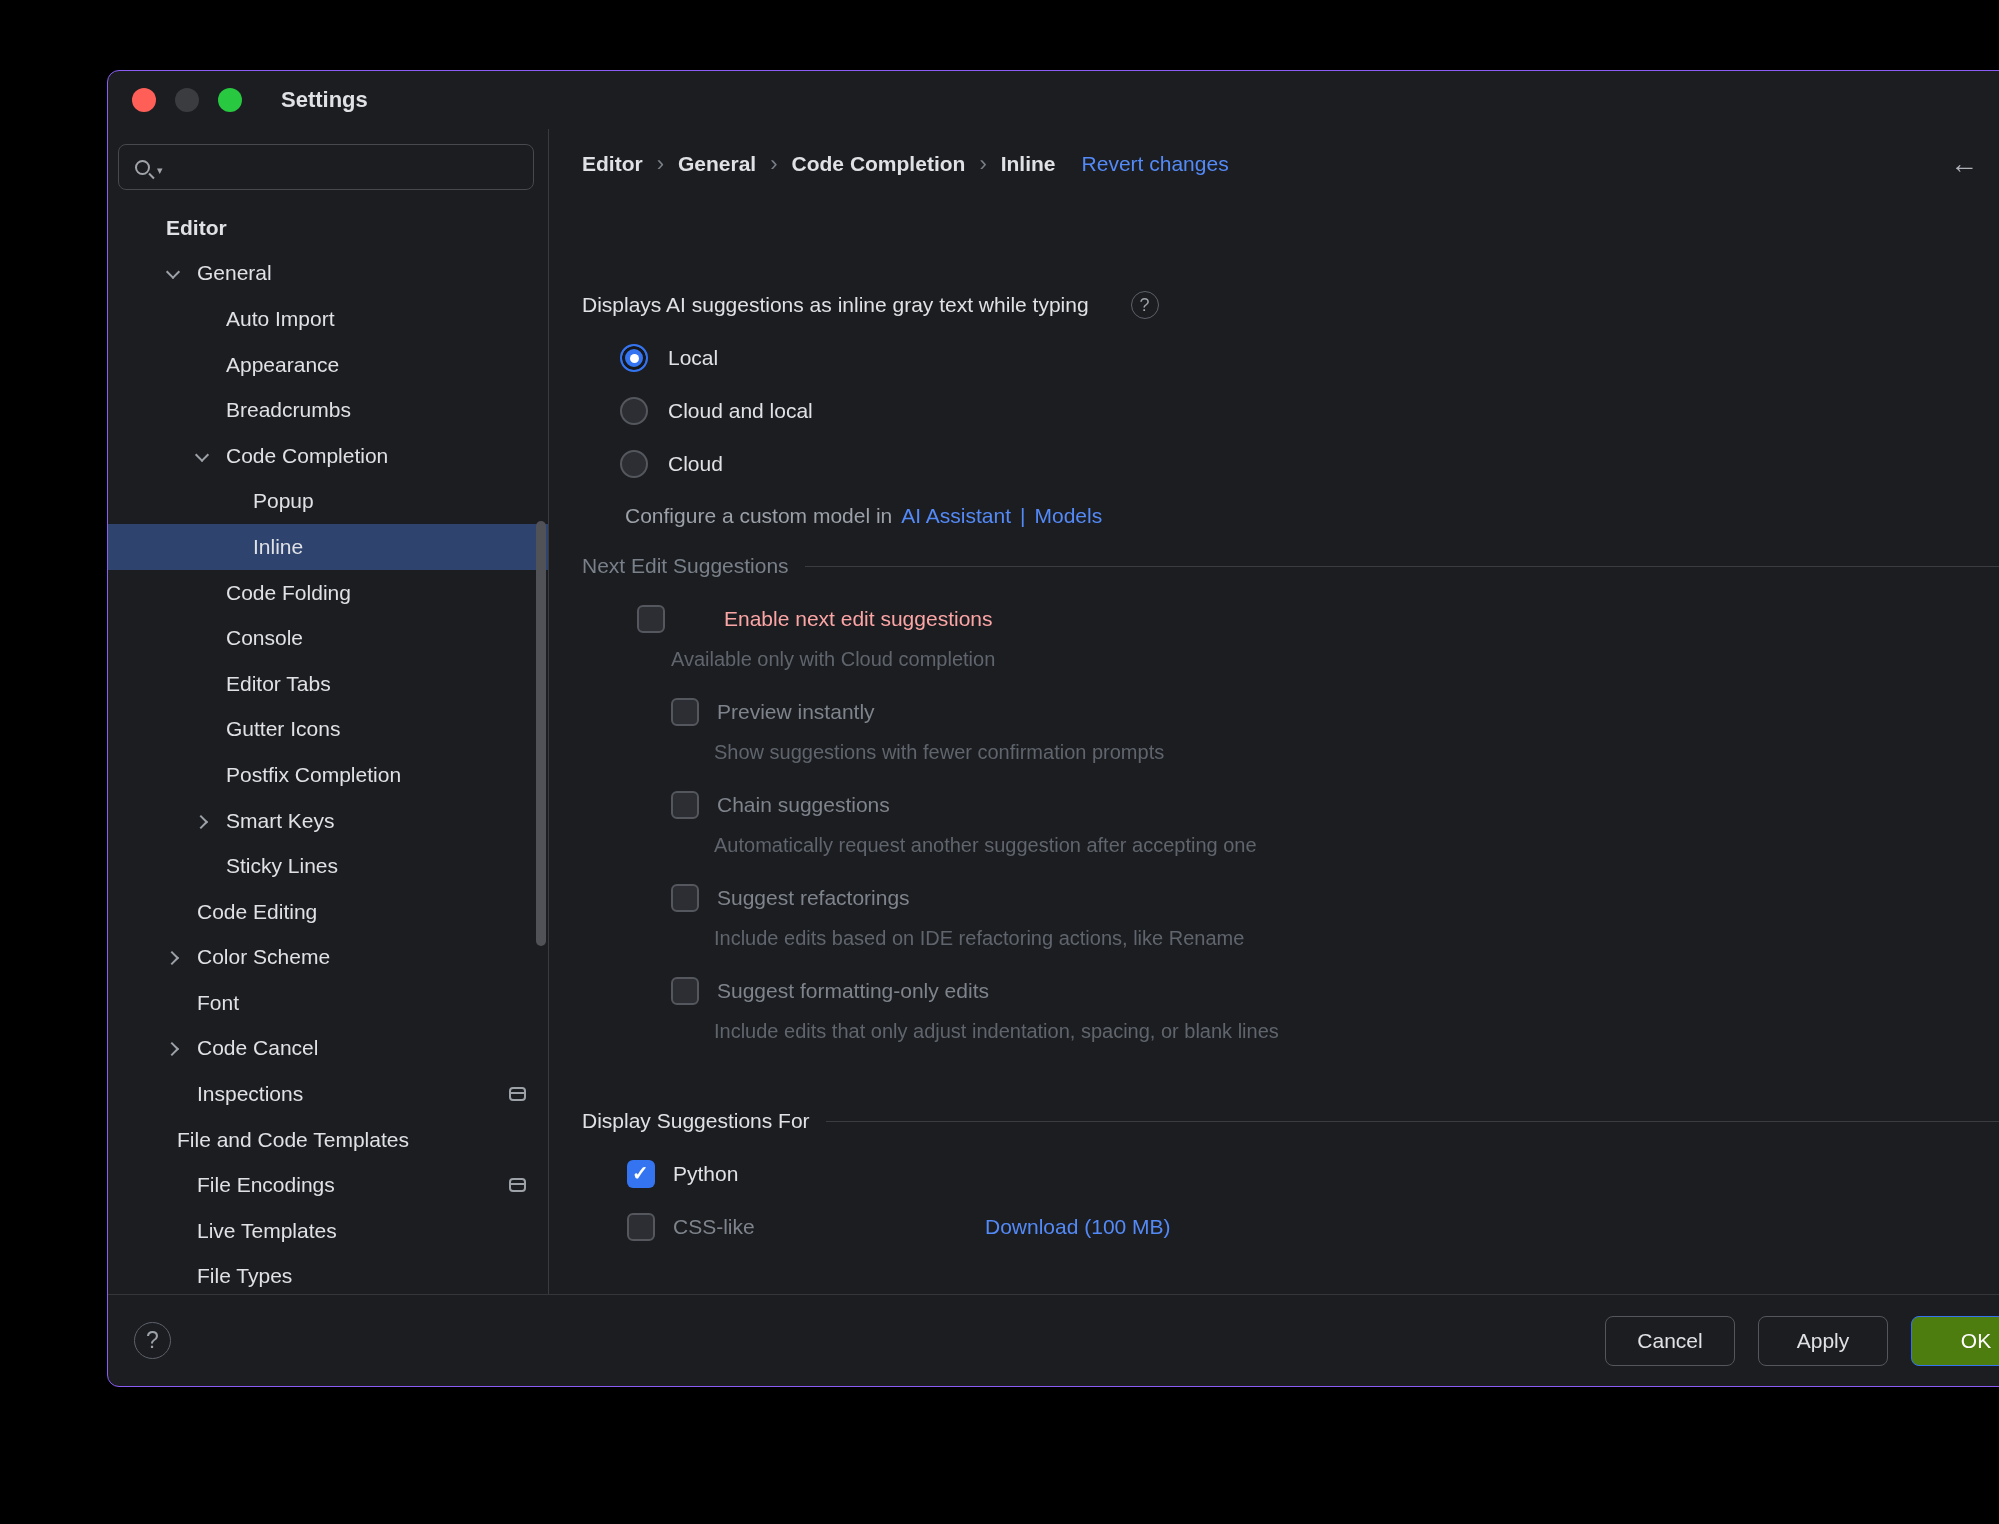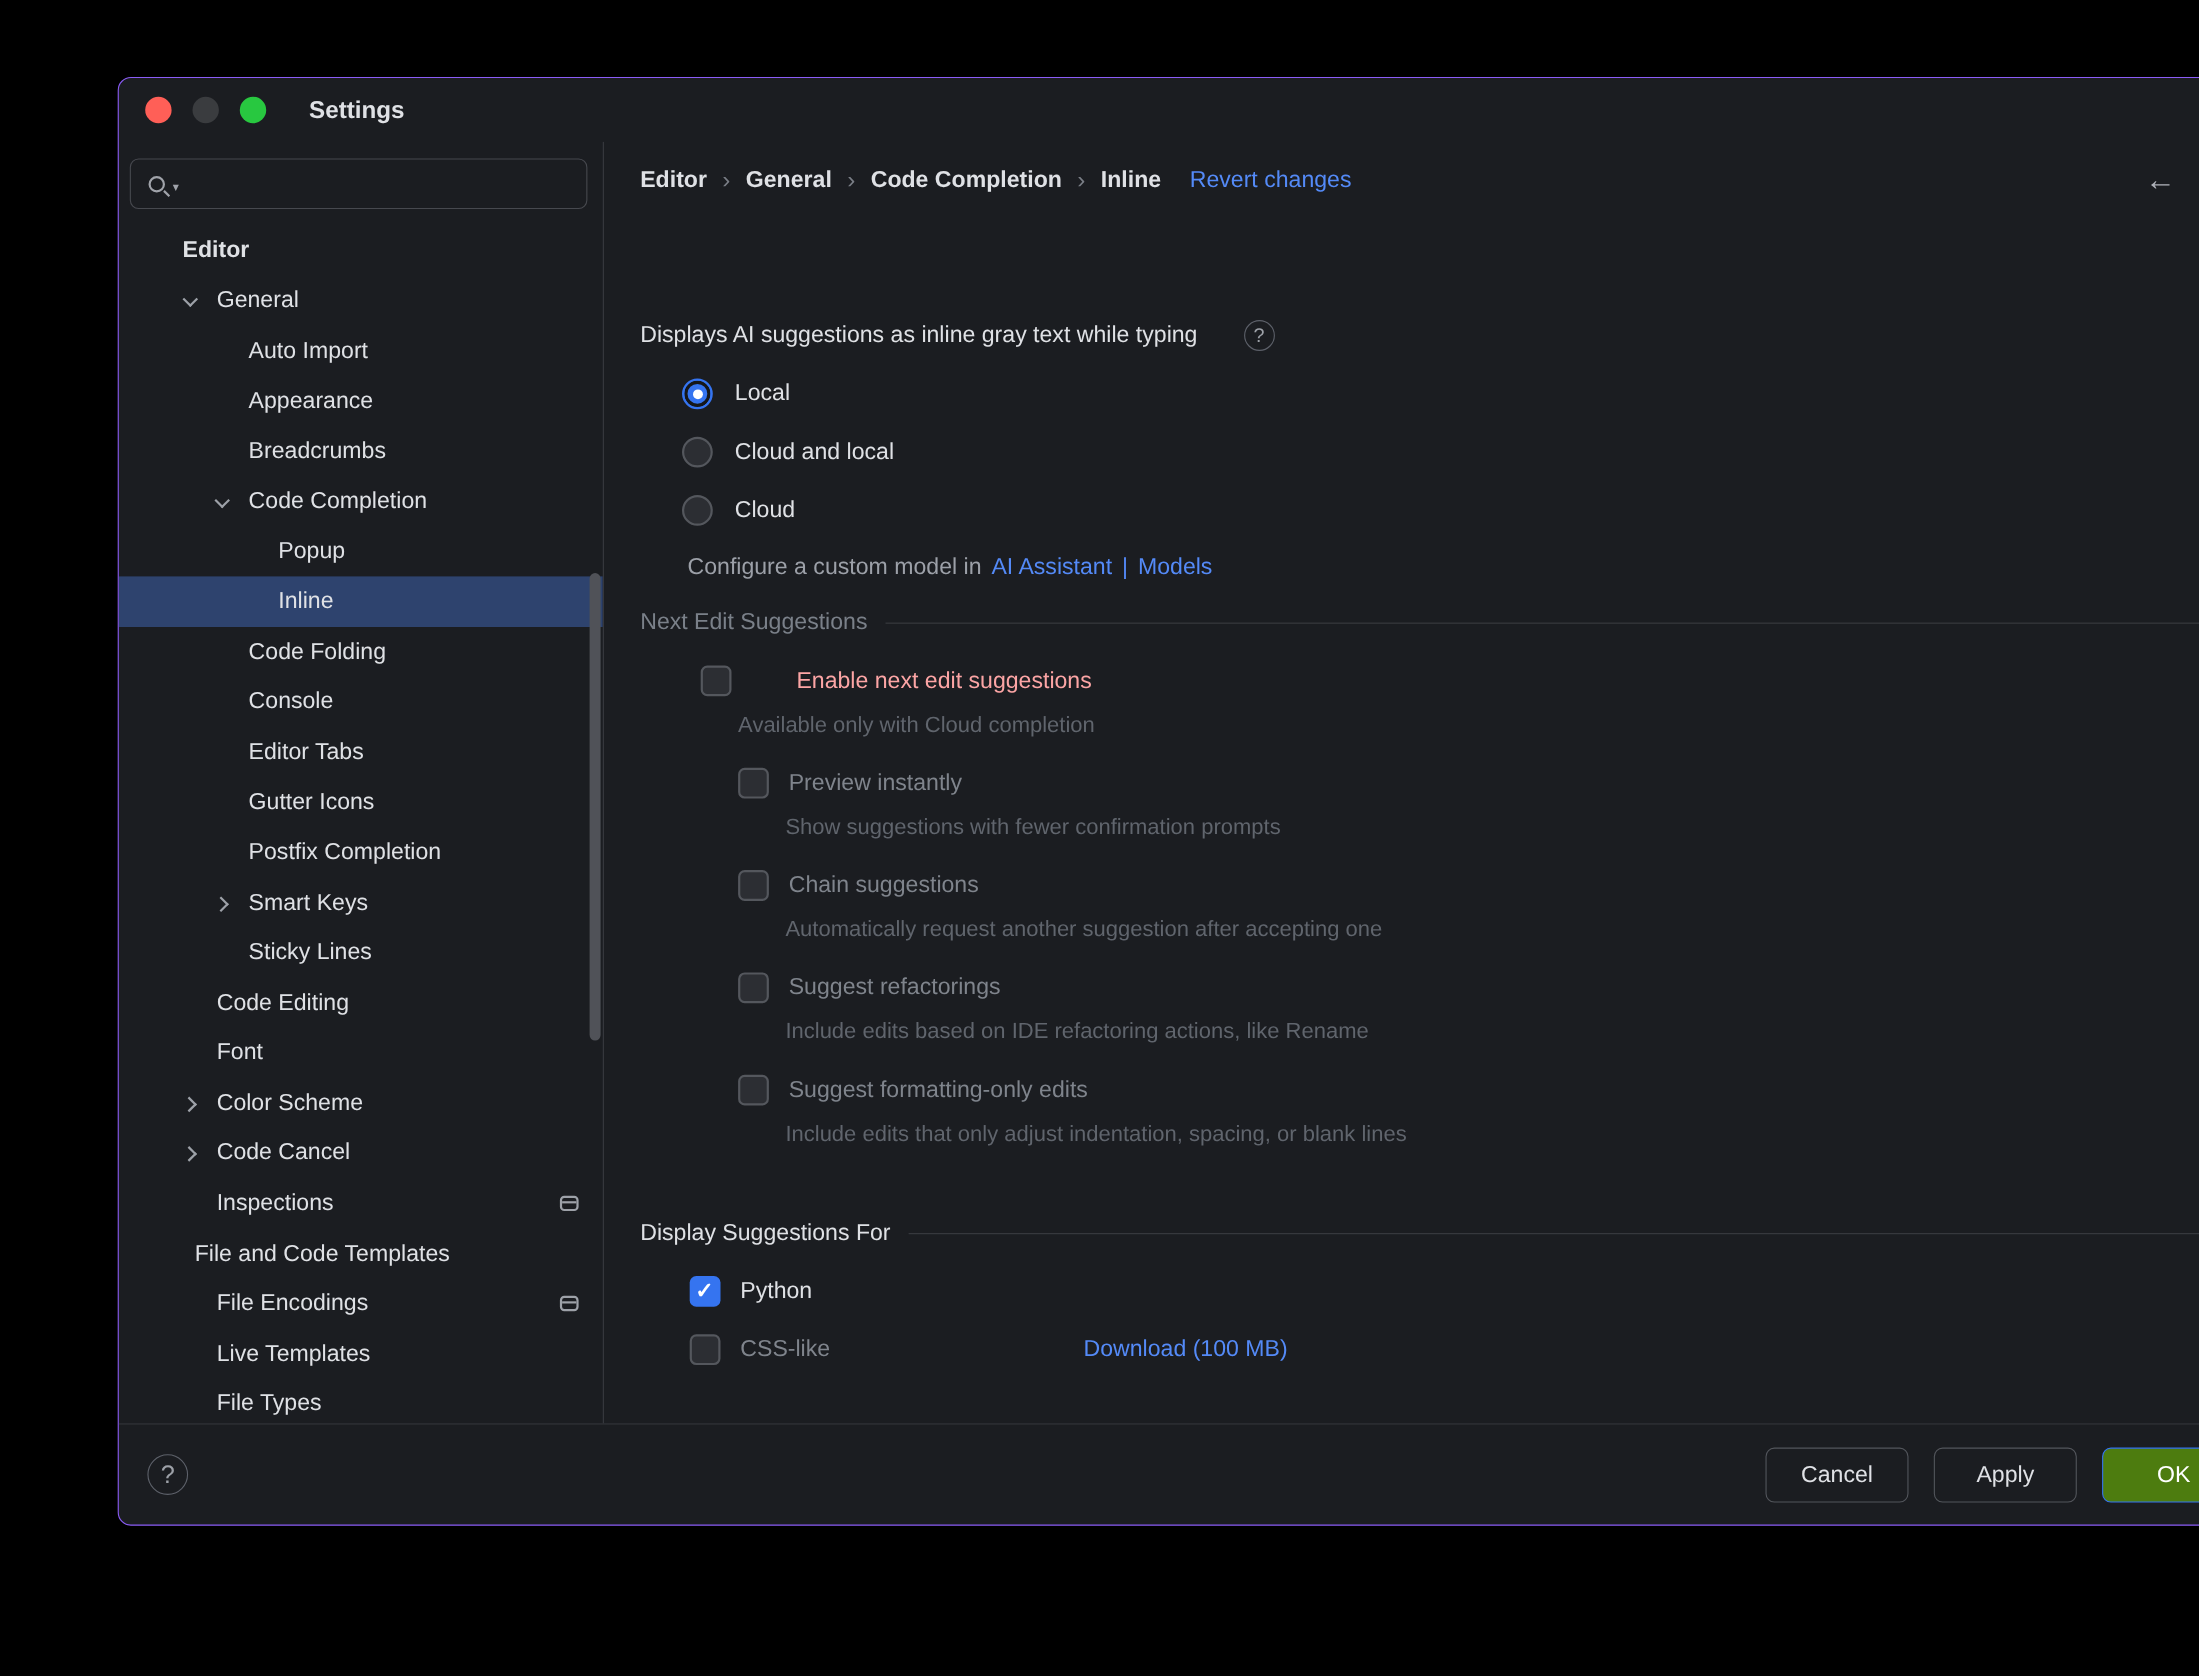--- a/index.html
+++ b/index.html
@@ -163,25 +163,25 @@
           <span class="chev right"></span>
           <span class="tree-label">Smart Keys</span>
         </div>
         <div class="tree-row" style="padding-left: 118px;">
           <span class="tree-label">Sticky Lines</span>
         </div>
         <div class="tree-row" style="padding-left: 89px;">
           <span class="tree-label">Code Editing</span>
         </div>
         <div class="tree-row" style="padding-left: 89px;">
-          <span class="tree-label">Font</span>
-        </div>
-        <div class="tree-row" style="padding-left: 89px;">
           <span class="chev right"></span>
           <span class="tree-label">Color Scheme</span>
+        </div>
+        <div class="tree-row" style="padding-left: 89px;">
+          <span class="tree-label">Font</span>
         </div>
         <div class="tree-row" style="padding-left: 89px;">
           <span class="chev right"></span>
           <span class="tree-label">Code Cancel</span>
         </div>
         <div class="tree-row" style="padding-left: 89px;">
           <span class="tree-label">Inspections</span>
           <span class="card-icon"></span>
         </div>
         <div class="tree-row" style="padding-left: 69px;">

